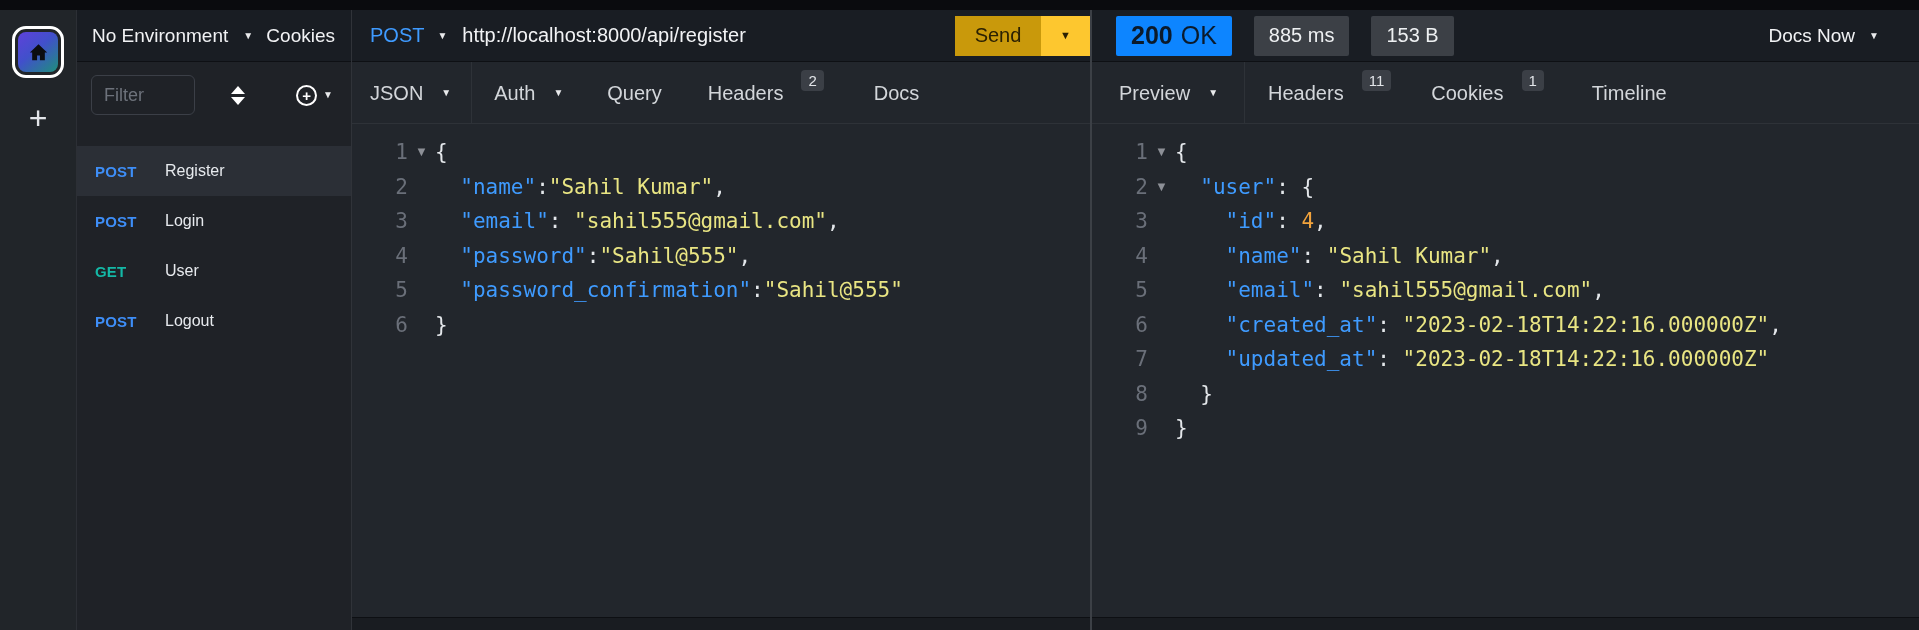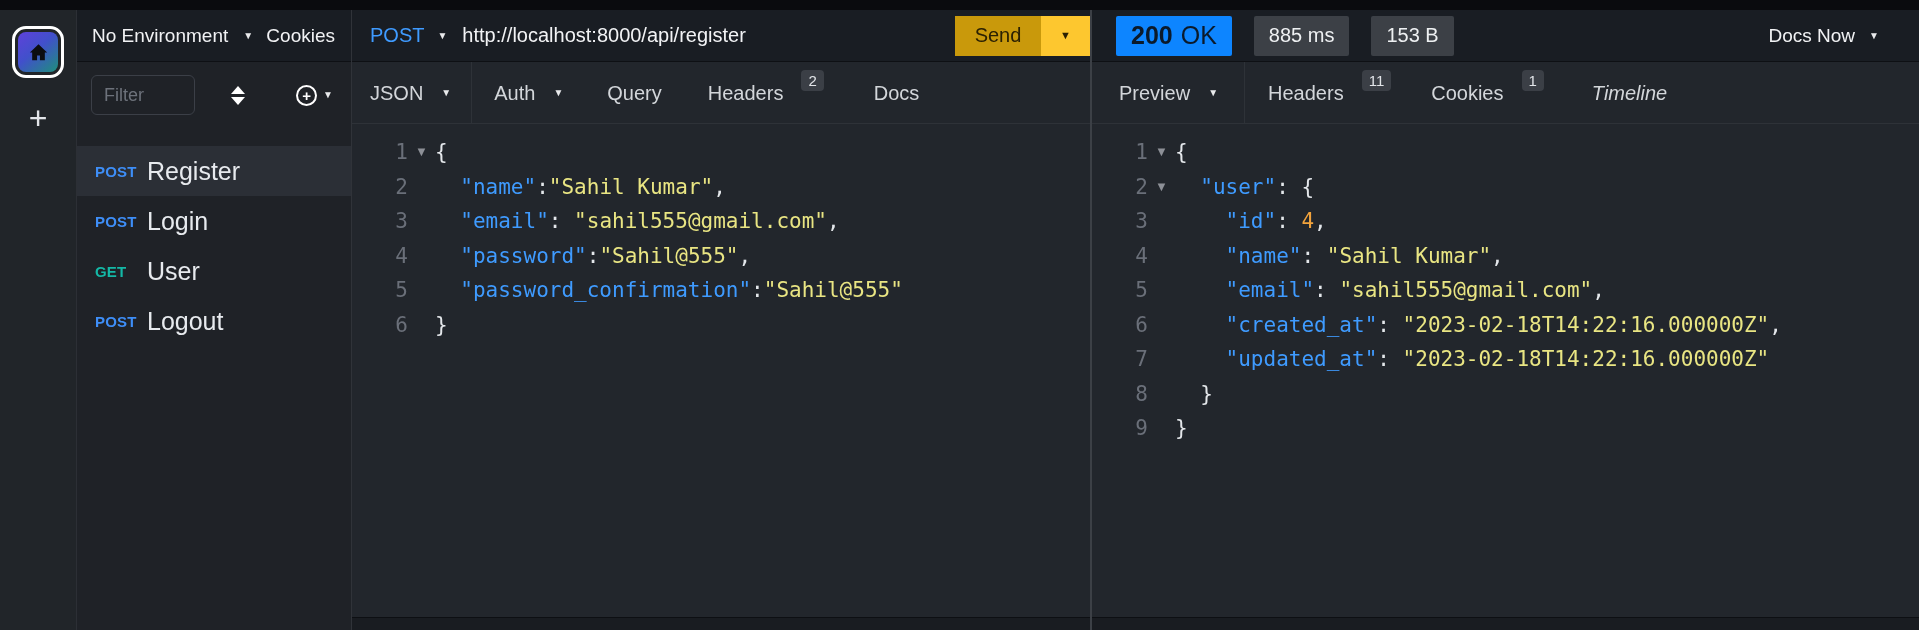--- a/index.html
+++ b/index.html
@@ -27,21 +27,21 @@
   .tri-up { width:0; height:0; border-left:7px solid transparent; border-right:7px solid transparent; border-bottom:8px solid #ffffff; }
   .tri-down { width:0; height:0; border-left:7px solid transparent; border-right:7px solid transparent; border-top:8px solid #ffffff; }
   .add-btn { margin-left:auto; display:flex; align-items:center; gap:6px; cursor:pointer; }
   .plus-circle { width:21px; height:21px; border:2px solid #ffffff; border-radius:50%; color:#ffffff; font-size:15px; font-weight:700; display:flex; align-items:center; justify-content:center; line-height:1; }
   .request-list { margin-top:18px; }
   .req-row { height:50px; display:flex; align-items:center; padding-left:18px; cursor:pointer; }
   .req-row.selected { background:#2b2f36; }
   .req-method { width:52px; font-size:15px; font-weight:600; letter-spacing:.2px; }
   .req-method.post { color:#3e8ef7; }
   .req-method.get { color:#14b8a6; }
-  .req-name { font-size:25px; color:#e7eaee; }
+  .req-name { font-size:16px; color:#e7eaee; margin-left:18px; }
 
   
   .panel { display:flex; flex-direction:column; background:#22262c; min-width:0; }
   .bar { height:52px; flex:none; background:#191d23; border-bottom:1px solid #0e1014; display:flex; align-items:center; }
   .tab-bar { height:62px; flex:none; border-bottom:1px solid #2e3238; display:flex; align-items:center; }
   .tab { display:flex; align-items:center; gap:18px; color:#d3d6da; font-size:20px; cursor:pointer; }
   .tab .tab-text { line-height:1.2; }
   .tab .caret { align-self:center; }
   .tab-badge { background:#3b3f46; color:#e2e4e8; font-size:15px; border-radius:4px; padding:2px 7px; transform:translateY(-12px); display:inline-block; }
   .tab-divider { width:1px; height:100%; background:#2e3238; }
@@ -79,21 +79,21 @@
   .pr-tabs .tab-json { margin-left:18px; }
   .pr-tabs .tab-divider { margin-left:20px; }
   .pr-tabs .tab-auth { margin-left:22px; }
   .pr-tabs .tab-query { margin-left:44px; }
   .pr-tabs .tab-headers { margin-left:46px; }
   .pr-tabs .tab-docs { margin-left:50px; }
   .rs-tabs .tab-preview { margin-left:27px; }
   .rs-tabs .tab-divider { margin-left:26px; }
   .rs-tabs .tab-headers { margin-left:23px; }
   .rs-tabs .tab-cookies { margin-left:40px; }
-  .rs-tabs .tab-timeline { margin-left:48px;font-style:italic; }
+  .rs-tabs .tab-timeline { margin-left:48px; }
 </style>
 </head>
 <body>
 
 <div class="app">
   <div class="topstrip"></div>
   <div class="cols">
 
     <div class="rail">
       <div class="home-btn">

